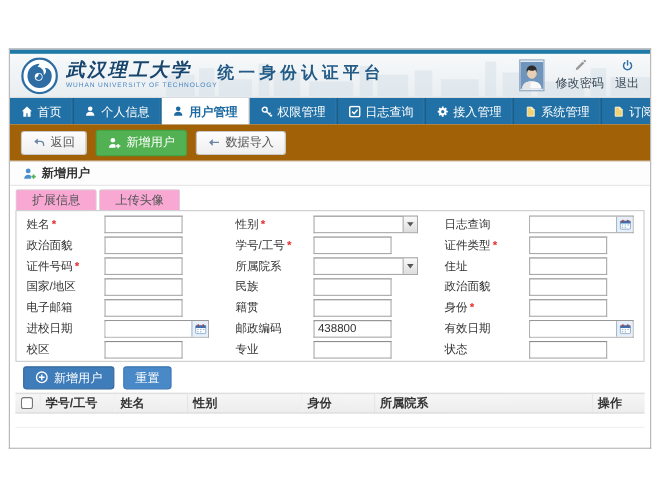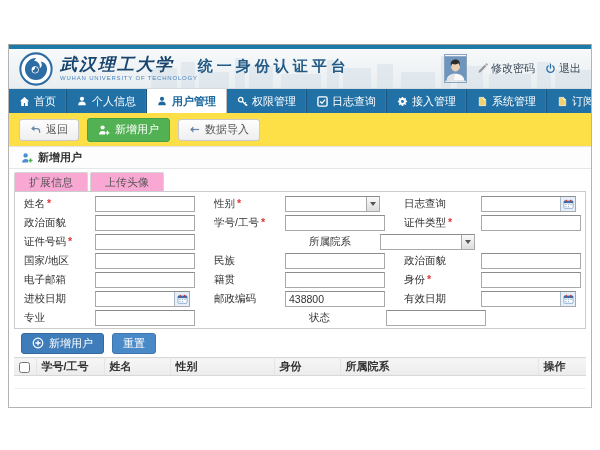--- a/index.html
+++ b/index.html
@@ -15,31 +15,31 @@
   .hdr { position:relative; height:40px; background:linear-gradient(#f7f9fa,#e9eef1); border-bottom:1px solid #d4dade; overflow:hidden; }
   .bld { position:absolute; right:0; bottom:0; width:440px; height:34px; opacity:.55; }
   .hdr-left { position:relative; display:flex; align-items:center; height:100%; padding-left:10px; z-index:2; }
   .logo { width:34px; height:34px; flex:none; }
   .uni-block { margin-left:7px; line-height:1; }
   .uni-cn { font-family:"DejaVu Serif",serif; font-style:italic; font-weight:bold; font-size:17px; color:#17456e; letter-spacing:2px; }
   .uni-en { font-size:6px; color:#4a86c0; letter-spacing:.8px; margin-top:2px; }
   .platform { font-size:15px; font-weight:bold; color:#235a86; letter-spacing:4px; align-self:center; margin-top:-4px;text-align:right; }
   .hdr-right { position:absolute; right:10px; top:0; height:100%; display:flex; align-items:center; gap:10px; z-index:3; }
   .avatar { width:23px; height:29px; border:1px solid #8aa4bd; }
-  .hlink { display:flex; align-items:center; gap:3px; font-size:11px; color:#3c4a58; cursor:pointer; }
+  .hlink { display:flex; align-items:center; gap:3px; font-size:11px; color:#3c4a58; cursor:pointer;flex-direction:column; }
 
   
   .navbar { height:24px; background:#2171a6; display:flex; align-items:stretch; }
   .nav-item { display:flex; align-items:center; gap:4px; padding:0 10px; color:#fff; font-size:11px;
               border-right:1px solid rgba(0,0,0,.25); box-shadow:inset -1px 0 rgba(255,255,255,.07); cursor:pointer; white-space:nowrap; }
   .nav-item.active { background:#fff; color:#1c6aa1; font-weight:bold; box-shadow:none; }
   .nic { display:inline-flex; width:11px; height:11px; }
 
   
-  .toolbar { height:34px; display:flex; align-items:center; gap:8px; padding:0 10px; border-bottom:1px solid #e3e3e3; background:#fde047; }
+  .toolbar { height:34px; display:flex; align-items:center; gap:8px; padding:0 10px; border-bottom:1px solid #e3e3e3; background:#a16207; }
   .btn-light { display:inline-flex; align-items:center; gap:5px; height:22px; padding:0 10px;
                background:linear-gradient(#fdfdfd,#efefef); border:1px solid #c9c9c9; border-radius:3px;
                font-size:11px; color:#555; cursor:pointer; }
   .btn-green { display:inline-flex; align-items:center; gap:5px; height:24px; padding:0 10px;
                background:#52b153; border:1px solid #45a246; border-radius:3px; font-size:11px; color:#fff; cursor:pointer; }
 
   
   .section-hd { height:22px; display:flex; align-items:center; gap:5px; padding:0 12px;
                 font-size:11px; font-weight:bold; color:#333; border-bottom:1px solid #e6e6e6; background:#fdfdfd; }
 
@@ -49,21 +49,21 @@
          background:#f9a8d4; border:1px solid #d5d5d5; border-bottom:none; border-radius:2px 2px 0 0; cursor:pointer; }
   .tab.active { background:#fff; font-weight:bold; color:#222; height:20px; margin-bottom:-1px; position:relative; z-index:2; }
 
   
   .panel { margin:0 5px; border:1px solid #ccc; background:#fff; padding:2px 0 1px; }
   .row { display:flex; height:19px; align-items:center; }
   .fi { flex:1; display:flex; align-items:center; padding-left:9px; min-width:0;gap:14px; }
   .fl { width:57px; flex:none; font-size:10.5px; color:#333; white-space:nowrap; }
   .fi.c3 .fl { width:63px; }
   .rq { color:#e53333; font-weight:bold; margin-left:2px; }
-  .ti { width:100px; height:16px; border:1px solid #a9a9a9; border-top-color:#8c8c8c; font-size:10.5px; padding:0 3px; background:#fff; color:#333; font-family:"Liberation Sans",sans-serif; }
+  .ti { width:71px; height:16px; border:1px solid #a9a9a9; border-top-color:#8c8c8c; font-size:10.5px; padding:0 3px; background:#fff; color:#333; font-family:"Liberation Sans",sans-serif; }
   .selbox { width:95px; height:16px; border:1px solid #a9a9a9; border-top-color:#8c8c8c; background:#fff; position:relative; cursor:pointer; }
   .dda { position:absolute; right:0; top:0; width:13px; height:100%; background:linear-gradient(#fafafa,#ddd); border-left:1px solid #aaa; display:flex; align-items:center; justify-content:center; }
   .dda:after { content:""; border-left:3px solid transparent; border-right:3px solid transparent; border-top:4px solid #555; }
   .datebox { width:95px; height:16px; border:1px solid #a9a9a9; border-top-color:#8c8c8c; background:#fff; display:flex; }
   .datebox input { flex:1; min-width:0; border:none; font-size:10.5px; padding:0 2px; }
   .cal { width:15px; flex:none; background:#e7f0fa; border-left:1px solid #aab8c6; display:flex; align-items:center; justify-content:center; cursor:pointer; }
 
   
   .actions { display:flex; align-items:center; gap:8px; height:28px; padding:0 12px; }
   .btn-blue { display:inline-flex; align-items:center; gap:5px; height:21px; padding:0 10px;
@@ -309,20 +309,24 @@
       <div class="fi">
         <span class="fl"><span>证件号码</span><span class="rq">*</span></span>
         <input class="ti" style="">
       </div>
       <div class="fi">
         <span class="fl"><span>所属院系</span></span>
         <span class="selbox">
             <span class="dda"></span>
           </span>
       </div>
+      <div class="fi c3">
+        <span class="fl"><span>住址</span></span>
+        <input class="ti" style="">
+      </div>
     </div>
 
     <div class="row">
       <div class="fi">
         <span class="fl"><span>国家/地区</span></span>
         <input class="ti" style="">
       </div>
       <div class="fi">
         <span class="fl"><span>民族</span></span>
         <input class="ti" style="">
@@ -392,20 +396,24 @@
                   <rect x="5.7" y="8.5" width="1.6" height="1.3"></rect>
                 </g>
               </svg>
             </span>
           </span>
       </div>
     </div>
 
 
     <div class="row">
+      <div class="fi">
+        <span class="fl"><span>校区</span></span>
+        <input class="ti" style="">
+      </div>
       <div class="fi">
         <span class="fl"><span>专业</span></span>
         <input class="ti" style="">
       </div>
       <div class="fi c3">
         <span class="fl"><span>状态</span></span>
         <input class="ti" style="">
       </div>
     </div>
 

